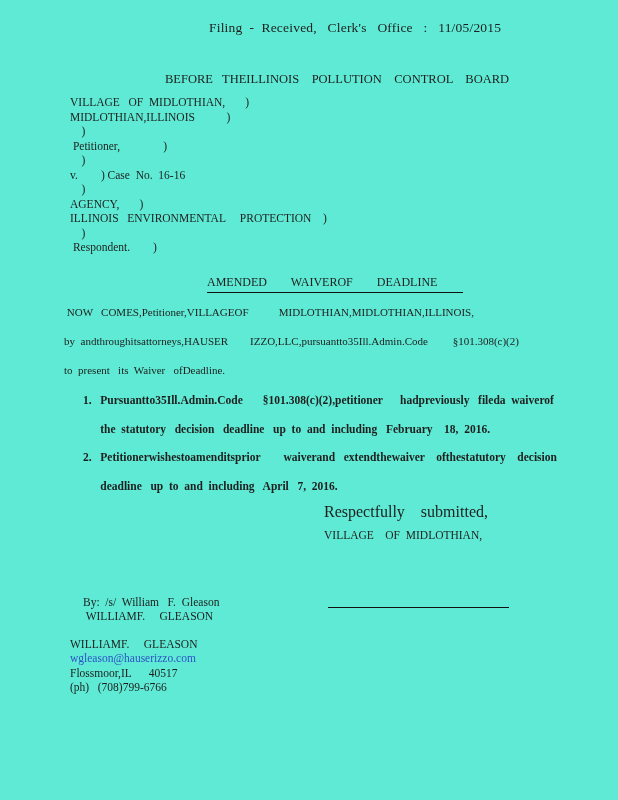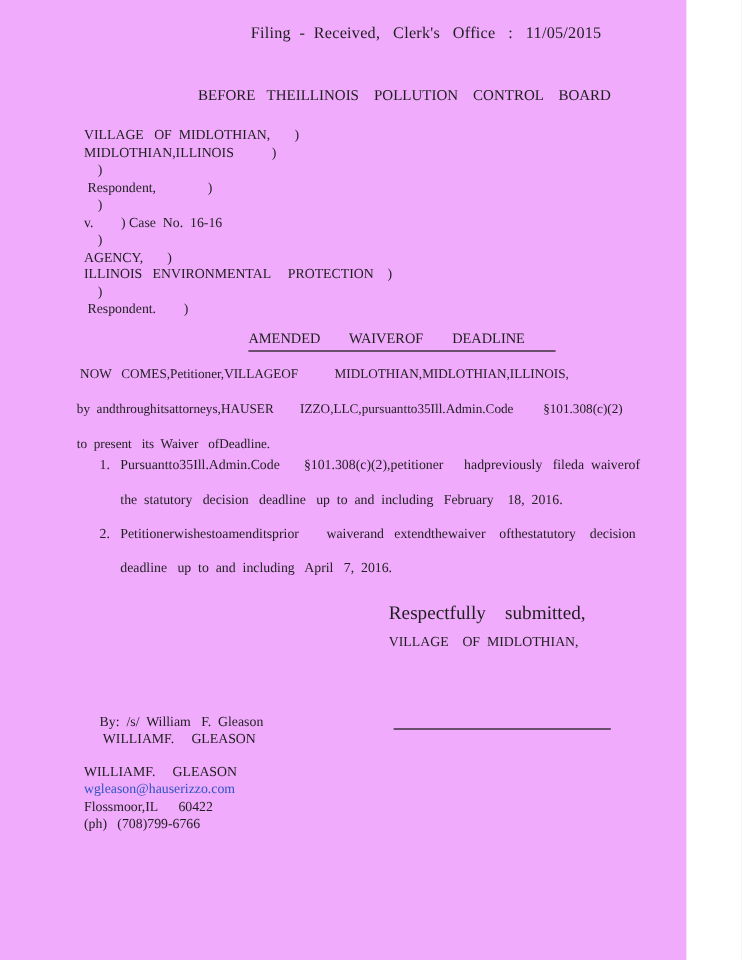--- a/index.html
+++ b/index.html
@@ -2,60 +2,61 @@
 <html><head>
 <meta charset="utf-8">
 <style>
   html, body {
     margin: 0;
     padding: 0;
     background: #ffffff;
   }
   .page {
     position: relative;
-    width: 572px;
+    width: 618px;
     height: 800px;
-    background: #f0abfc;
+    background: #5eead4;
     font-family: "Liberation Serif", "DejaVu Serif", serif;
     color: #1e1e1e;
     overflow: hidden;
   }
   .abs { position: absolute; }
   .pre { white-space: pre; }
 
   .filing-header {
     left: 209px; top: 20px;
     font-size: 13.5px;
     letter-spacing: 0.2px;
   }
   .board-title {
     left: 165px; top: 72px;
     font-size: 12.5px;
   }
   .caption {
-    left: 70px; top: 106px;
+    left: 70px; top: 95px;
     font-size: 11.5px;
     line-height: 14.5px;
   }
   .doc-title {
     left: 207px; top: 275px;
     font-size: 12px;
     font-weight: normal;
     border-bottom: 1.5px solid #111;
     padding: 0 26px 2px 0;
   }
   .intro {
     left: 64px; top: 298px;
     font-size: 11px;
     line-height: 29px;
   }
   .list {
-    left: 83px; top: 374px;
+    left: 83px; top: 386px;
     font-size: 11.5px;
     line-height: 28.7px;
+    font-weight: bold;
   }
   .respectfully {
     left: 324px; top: 503px;
     font-size: 16px;
     text-align: center;
   }
   .party {
     left: 324px; top: 528px;
     font-size: 11.5px;
     line-height: 14.5px;
@@ -87,21 +88,21 @@
 <div class="page">
 
   <div class="abs pre filing-header">Filing  -  Received,   Clerk's   Office   :   11/05/2015</div>
 
   <div class="abs pre board-title">BEFORE   THEILLINOIS    POLLUTION    CONTROL    BOARD</div>
 
   <div class="abs caption">
     <div class="pre">VILLAGE   OF  MIDLOTHIAN,       )</div>
     <div class="pre">MIDLOTHIAN,ILLINOIS           )</div>
     <div class="pre">    )</div>
-    <div class="pre"> Respondent,               )</div>
+    <div class="pre"> Petitioner,               )</div>
     <div class="pre">    )</div>
     <div class="pre">v.        ) Case  No.  16-16</div>
     <div class="pre">    )</div>
     <div class="pre">AGENCY,       )</div>
     <div class="pre">ILLINOIS   ENVIRONMENTAL     PROTECTION    )</div>
     <div class="pre">    )</div>
     <div class="pre"> Respondent.        )</div>
   </div>
 
   <div class="abs pre doc-title">AMENDED        WAIVEROF        DEADLINE</div>
@@ -128,17 +129,17 @@
   <div class="abs by-block">
     <div class="pre">By:  /s/  William   F.  Gleason</div>
     <div class="pre"> WILLIAMF.     GLEASON</div>
   </div>
 
   <div class="abs sig-rule"></div>
 
   <div class="abs contact">
     <div class="pre">WILLIAMF.     GLEASON</div>
     <div class="pre"><a class="email-link">wgleason@hauserizzo.com</a></div>
-    <div class="pre">Flossmoor,IL      60422</div>
+    <div class="pre">Flossmoor,IL      40517</div>
     <div class="pre">(ph)   (708)799-6766</div>
   </div>
 
 </div>
 
 </body></html>

